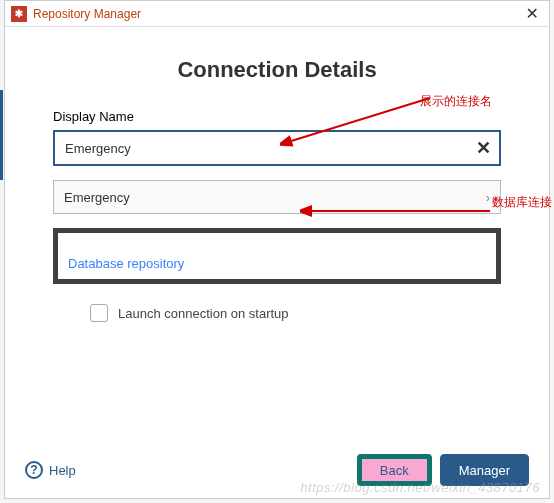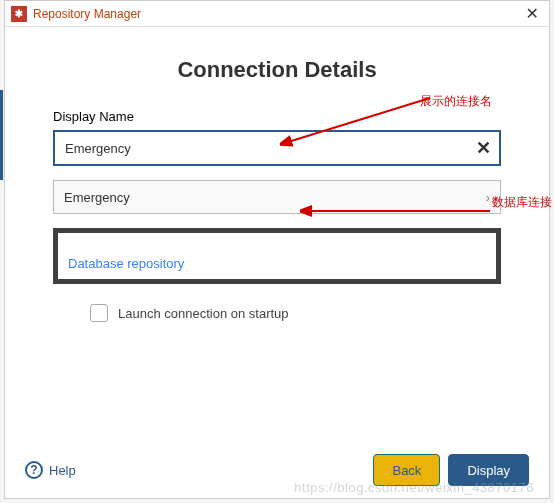--- a/index.html
+++ b/index.html
@@ -24,26 +24,26 @@
 
 .checkbox-row { display: flex; align-items: center; margin-top: 20px; margin-left: 37px; }
 .checkbox { width: 18px; height: 18px; border: 1px solid #aaa; border-radius: 3px; background: #fff; margin-right: 10px; }
 .checkbox-label { font-size: 13px; color: #444; }
 
 .footer { position: absolute; bottom: 0; left: 0; right: 0; height: 56px; display: flex; align-items: center; padding: 0 20px; }
 .help-link { display: flex; align-items: center; font-size: 13px; color: #2a5a8a; cursor: pointer; }
 .help-icon { width: 18px; height: 18px; border-radius: 50%; border: 2px solid #2a5a8a; display: flex; align-items: center; justify-content: center; font-size: 12px; font-weight: bold; margin-right: 6px; color: #2a5a8a; }
 .footer-spacer { flex: 1; }
 .btn { height: 32px; padding: 0 18px; font-size: 13px; border-radius: 4px; cursor: pointer; margin-left: 8px; }
-.btn-secondary { background: #eab308; color: #2a5a8a; border: 1px solid #0f766e; }
+.btn-secondary { background: #f9a8d4; color: #2a5a8a; border: 5px solid #0f766e; }
 .btn-primary { background: #2a5a8a; color: #fff; border: 1px solid #2a5a8a; }
 
 .annotation { position: absolute; font-size: 12px; color: #d40000; pointer-events: none; z-index: 10; }
 .arrow-svg { position: absolute; pointer-events: none; z-index: 9; }
-.watermark { position: absolute; bottom: 8px; right: 20px; font-size: 13px; color: rgba(160,160,160,0.45); letter-spacing: 0.5px; }
+.watermark { position: absolute; bottom: 8px; right: 14px; font-size: 13px; color: rgba(160,160,160,0.45); font-style: italic; letter-spacing: 0.5px; }
 .left-edge { position: absolute; left: 0; top: 90px; width: 3px; height: 90px; background: #2a5a8a; }
 </style>
 </head>
 <body>
 
 <div class="left-edge"></div>
 
 <div class="window">
   <div class="titlebar">
     <div class="titlebar-icon">✱</div>
@@ -81,21 +81,21 @@
     </div>
   </div>
 
   <div class="footer">
     <div class="help-link">
       <div class="help-icon">?</div>
       <span>Help</span>
     </div>
     <div class="footer-spacer"></div>
     <button class="btn btn-secondary">Back</button>
-    <button class="btn btn-primary">Display</button>
+    <button class="btn btn-primary">Manager</button>
   </div>
 </div>
 
 <div class="annotation" style="left:420px; top:93px;">展示的连接名</div>
 <svg class="arrow-svg" style="left:280px; top:94px;" width="160" height="56">
   <defs>
       <marker id="ah1" markerWidth="10" markerHeight="10" refX="2" refY="3" orient="auto">
         <path d="M0,0 L0,6 L8,3 z" fill="#d40000"></path>
       </marker>
     </defs>

